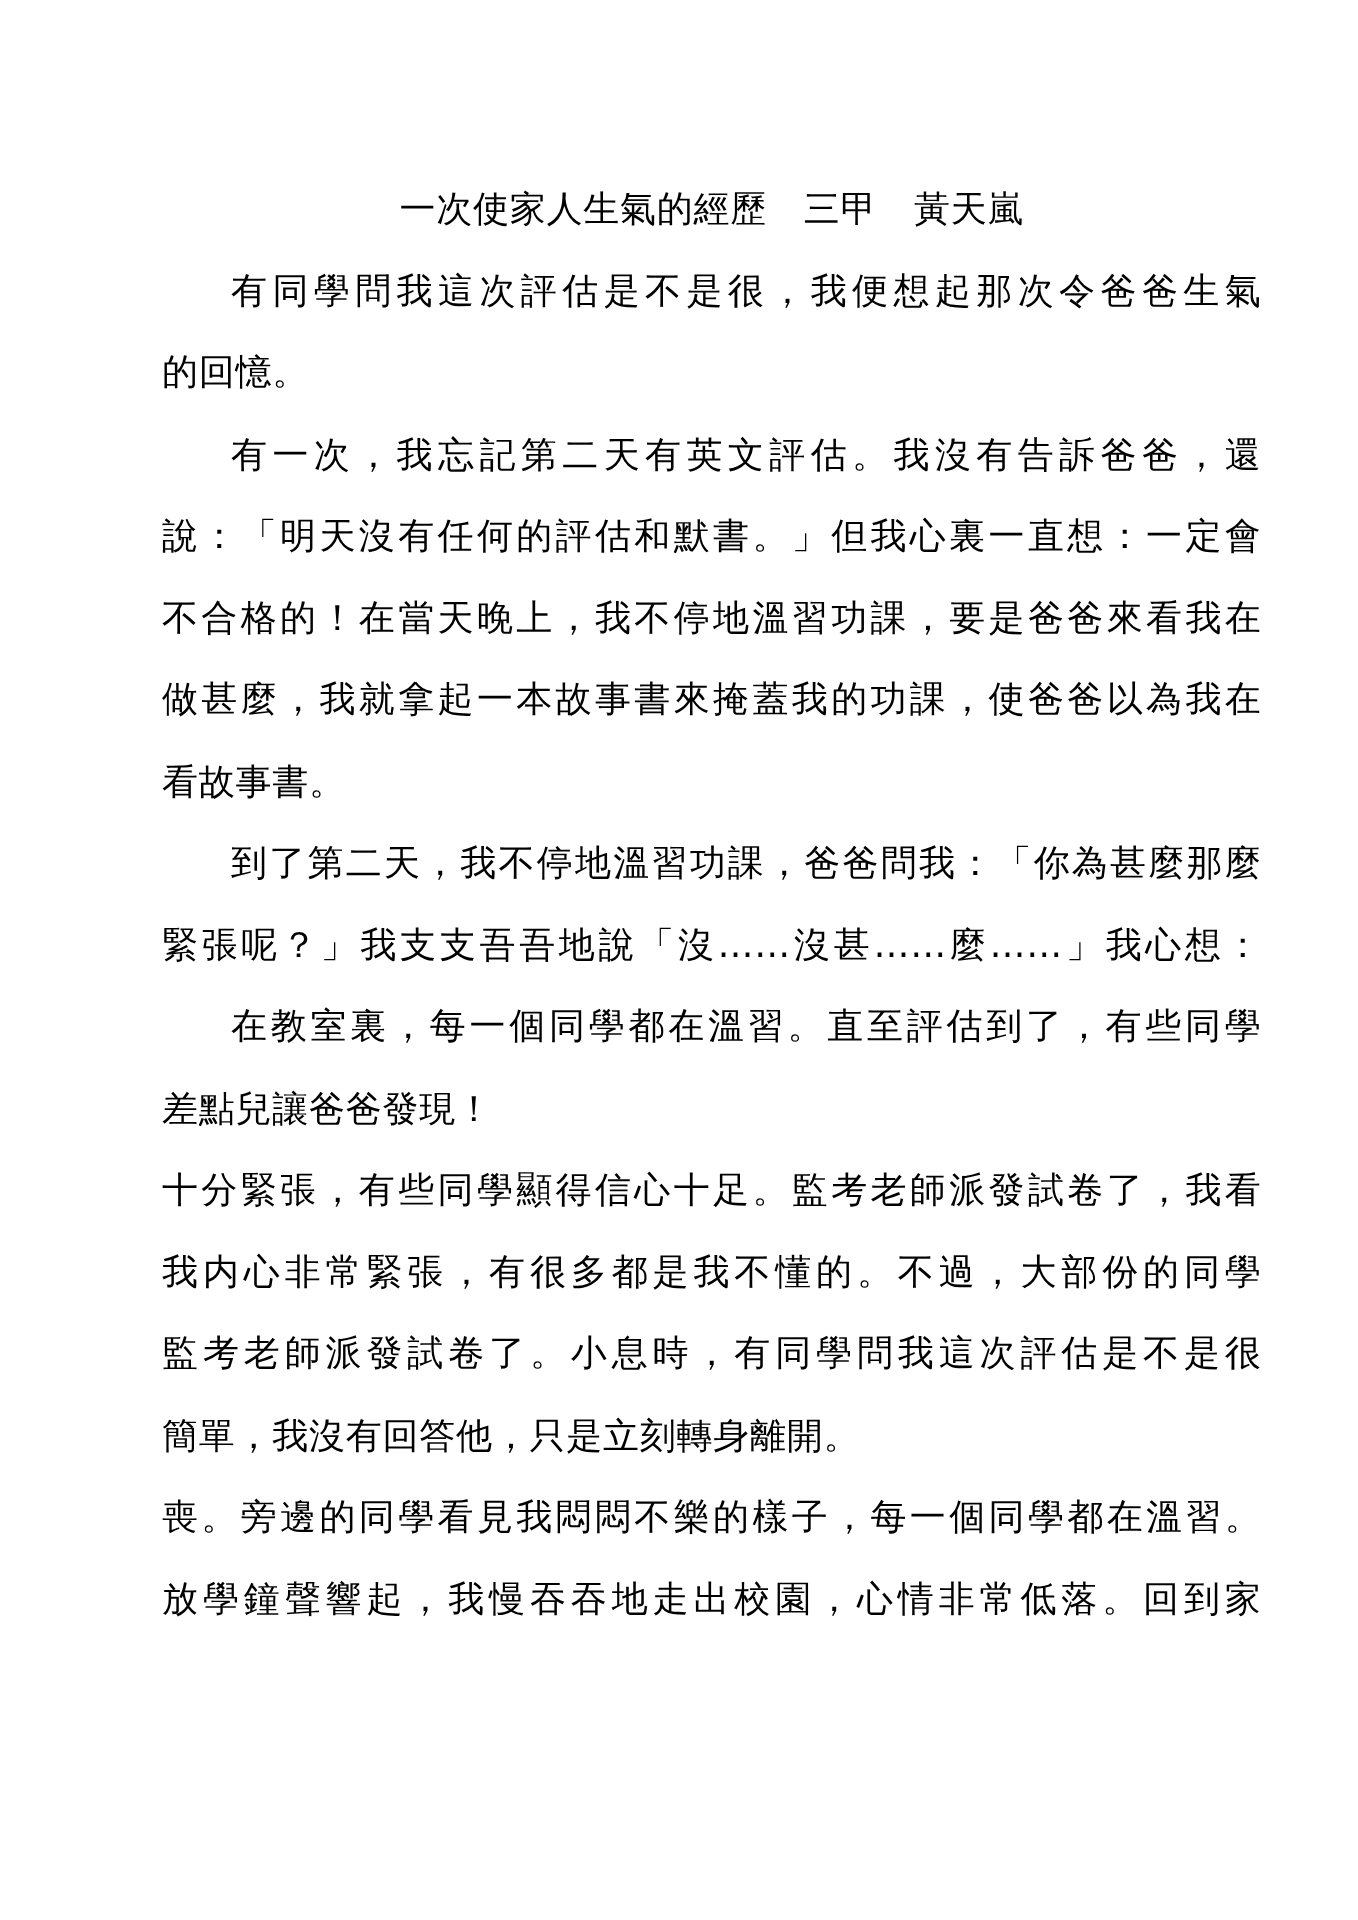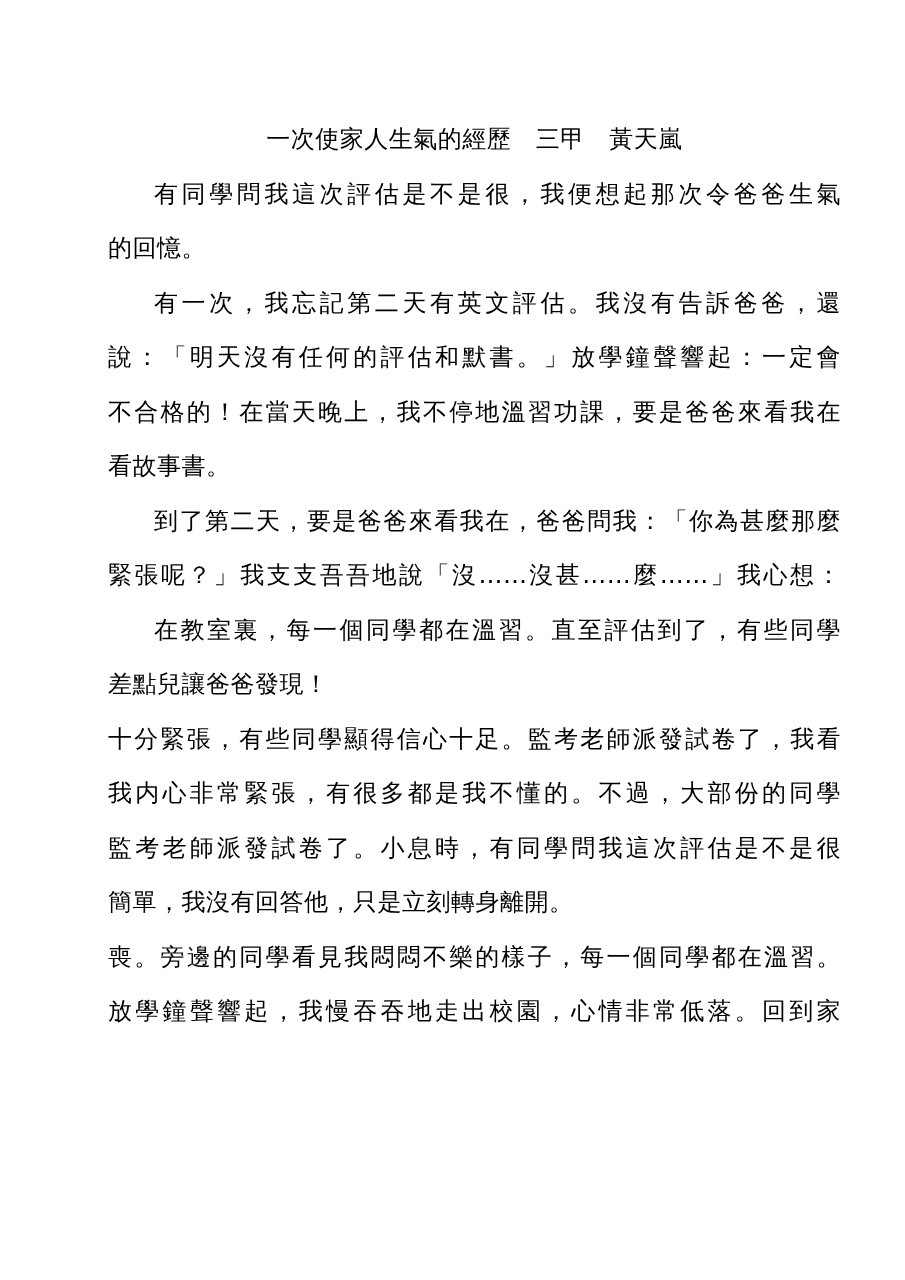--- a/index.html
+++ b/index.html
@@ -45,24 +45,25 @@
 </style>
 </head>
 <body>
 
 <div class="page">
   <div class="line title-line">一次使家人生氣的經歷　三甲　黃天嵐</div>
 
   <div class="line indent wrapjustify">有同學問我這次評估是不是很，我便想起那次令爸爸生氣</div>
   <div class="line">的回憶。</div>
   <div class="line indent wrapjustify">有一次，我忘記第二天有英文評估。我沒有告訴爸爸，還</div>
-  <div class="line wrapjustify">說：「明天沒有任何的評估和默書。」放學鐘聲響起：一定會</div>
+  <div class="line wrapjustify">說：「明天沒有任何的評估和默書。」但我心裏一直想：一定會</div>
   <div class="line wrapjustify">不合格的！在當天晚上，我不停地溫習功課，要是爸爸來看我在</div>
+  <div class="line wrapjustify">做甚麼，我就拿起一本故事書來掩蓋我的功課，使爸爸以為我在</div>
   <div class="line">看故事書。</div>
-  <div class="line indent wrapjustify">到了第二天，要是爸爸來看我在，爸爸問我：「你為甚麼那麼</div>
+  <div class="line indent wrapjustify">到了第二天，我不停地溫習功課，爸爸問我：「你為甚麼那麼</div>
   <div class="line wrapjustify">緊張呢？」我支支吾吾地說「沒……沒甚……麼……」我心想：</div>
   <div class="line indent wrapjustify">在教室裏，每一個同學都在溫習。直至評估到了，有些同學</div>
   <div class="line">差點兒讓爸爸發現！</div>
   <div class="line wrapjustify">十分緊張，有些同學顯得信心十足。監考老師派發試卷了，我看</div>
   <div class="line wrapjustify">我内心非常緊張，有很多都是我不懂的。不過，大部份的同學</div>
   <div class="line wrapjustify">監考老師派發試卷了。小息時，有同學問我這次評估是不是很</div>
   <div class="line">簡單，我沒有回答他，只是立刻轉身離開。</div>
   <div class="line wrapjustify">喪。旁邊的同學看見我悶悶不樂的樣子，每一個同學都在溫習。</div>
   <div class="line wrapjustify">放學鐘聲響起，我慢吞吞地走出校園，心情非常低落。回到家</div>
 </div>

